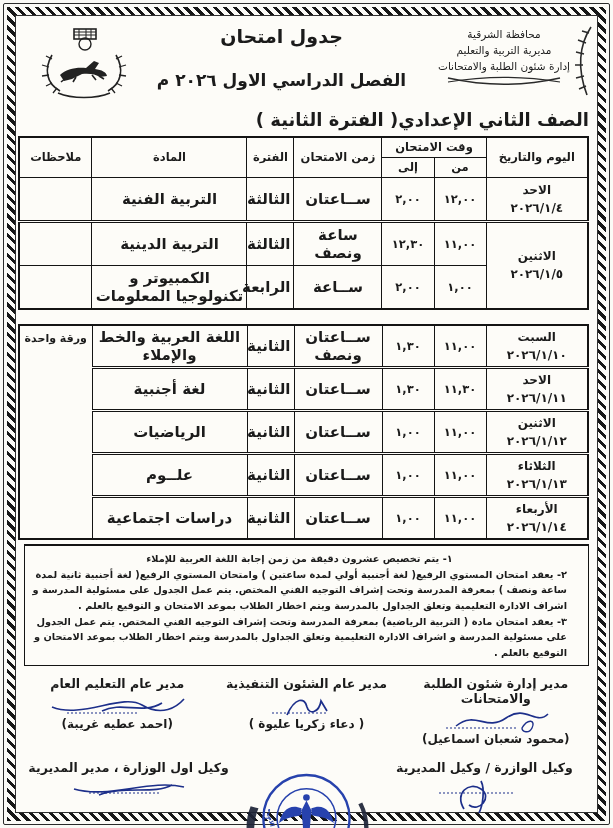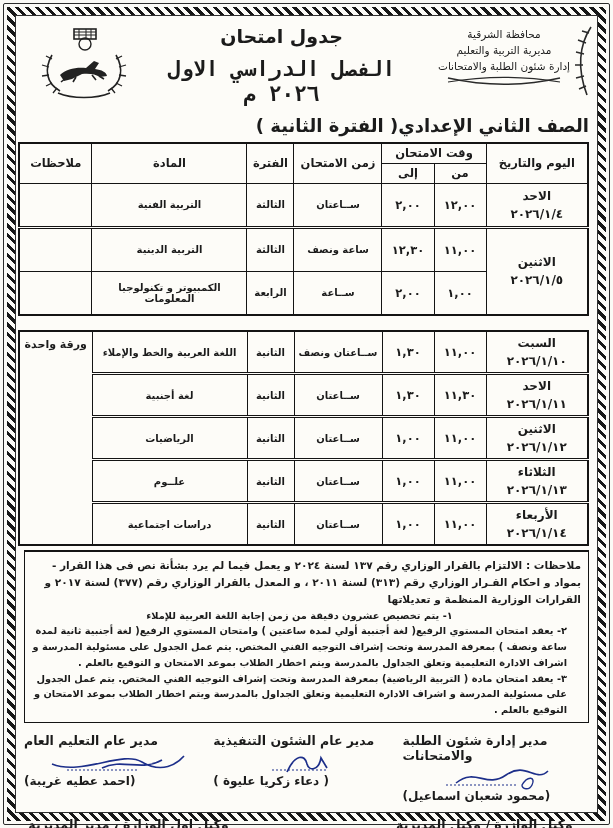--- a/index.html
+++ b/index.html
@@ -18,50 +18,50 @@
   .frame-inner { position:absolute; inset:15px; background:#fdfcf8; border:1px solid #2f2f2f; }
   .content { position:absolute; inset:19px 24px; }
 
   
   .header { display:flex; align-items:flex-start; margin-top:2px; }
   .org-block { width:170px; text-align:center; font-weight:normal; line-height:1.5;
     font-size:10.5px; padding-top:6px; position:relative; }
   .org-block svg.wreath-right { position:absolute; right:-6px; top:2px; }
   .title-block { flex:1; text-align:center; padding-top:4px; }
   .title-line1 { font-size:19px; font-weight:bold; }
-  .title-line2 { font-size:21px; font-weight:bold; margin-top:10px;font-family:Liberation Mono, monospace; }
+  .title-line2 { font-size:17px; font-weight:bold; margin-top:23px; }
   .logo-block { width:120px; display:flex; justify-content:center; padding-top:4px; }
   .grade-title { text-align:right; font-size:18px; font-weight:bold; margin:8px 0 6px; }
 
   
   table { width:100%; border-collapse:collapse; table-layout:fixed; }
   .exam-table { border:2.5px solid #141414; }
   th, td { border:1.5px solid #141414; text-align:center; vertical-align:middle;
-    font-weight:bold; font-size:10px; padding:2px 3px; }
+    font-weight:bold; font-size:15px; padding:2px 3px; }
   th { font-size:11.5px; }
   .h-top { height:20px; }
   .h-bot { height:20px; }
   .g1 td { height:44px; }
   .g2 td { height:35px; }
   .day-cell { font-size:12px; line-height:1.5; }
   .day-cell .date { letter-spacing:.5px; }
   .time-cell { font-size:11.5px; letter-spacing:.5px; }
   tr.day-sep td { border-top:3px double #141414; }
   .notes-merged { vertical-align:top; padding-top:6px; font-size:11px; }
   .table-gap { height:14px; }
 
   
   .notes-box { border:1.6px solid #141414; border-top:2px solid #141414; margin-top:4px;
     padding:5px 7px 4px; font-size:10px; line-height:1.6; text-align:right; }
   .notes-intro { font-weight:bold; font-size:10.6px; }
   .notes-item { font-weight:bold; font-size:9.8px; padding-right:14px; }
 
   
   .sig-row1 { display:flex; justify-content:space-between; margin-top:10px; }
-  .sig-col { width:33%; text-align:left; }
+  .sig-col { width:33%; text-align:center; }
   .sig-title { font-size:12.5px; font-weight:bold; }
   .sig-name { font-size:12px; font-weight:bold; margin-top:-4px; }
   .sig-row2 { display:flex; justify-content:space-between; align-items:flex-start;
     margin-top:14px; position:relative; }
   .sig-col2 { width:37%; text-align:center; }
   .stamp-wrap { width:26%; display:flex; justify-content:center; position:relative; margin-top:6px; }
   .sig-svg { display:block; margin:0 auto; }
 </style>
 </head>
 <body>
@@ -238,21 +238,20 @@
         <td class="time-cell">١١,٠٠</td>
         <td class="time-cell">١,٠٠</td>
         <td>ســاعتان</td>
         <td>الثانية</td>
         <td>دراسات اجتماعية</td>
       </tr>
     </tbody>
       </table>
 
     <div class="notes-box">
-      <div class="notes-intro">ملاحظات : الالتزام بالقرار الوزاري رقم ١٣٧ لسنة ٢٠٢٤ و يعمل فيما لم يرد بشأنة نص فى هذا القرار - بمواد و احكام القـرار الوزاري رقم (٣١٣) لسنة ٢٠١١ ، و المعدل بالقرار الوزاري رقم (٣٧٧) لسنة ٢٠١٧ و القرارات الوزارية المنظمة و تعديلاتها</div>
       <div class="notes-item" style="text-align:center">١- يتم تخصيص عشرون دقيقة  من زمن إجابة اللغة العربية للإملاء</div>
       <div class="notes-item">٢- يعقد امتحان المستوي الرفيع( لغة أجنبية أولي لمدة ساعتين ) وامتحان المستوي الرفيع( لغة أجنبية ثانية لمدة ساعة ونصف ) بمعرفة المدرسة وتحت إشراف التوجيه الفني المختص. يتم عمل الجدول على مسئولية المدرسة و اشراف الادارة التعليمية وتعلق الجداول بالمدرسة ويتم اخطار الطلاب بموعد الامتحان و التوقيع بالعلم .</div>
       <div class="notes-item">٣- يعقد امتحان مادة ( التربية الرياضية) بمعرفة المدرسة وتحت إشراف التوجيه الفني المختص. يتم عمل الجدول على مسئولية المدرسة و اشراف الادارة التعليمية وتعلق الجداول بالمدرسة ويتم اخطار الطلاب بموعد الامتحان و التوقيع بالعلم .</div>
     </div>
 
     <div class="sig-row1">
       <div class="sig-col">
         <div class="sig-title">مدير إدارة شئون الطلبة والامتحانات</div>
         <svg class="sig-svg" width="140" height="30" viewBox="0 0 140 30">
           <path d="M20 22 h70" stroke="#1d2f8a" stroke-width="1.2" stroke-dasharray="2 2" fill="none"></path>

